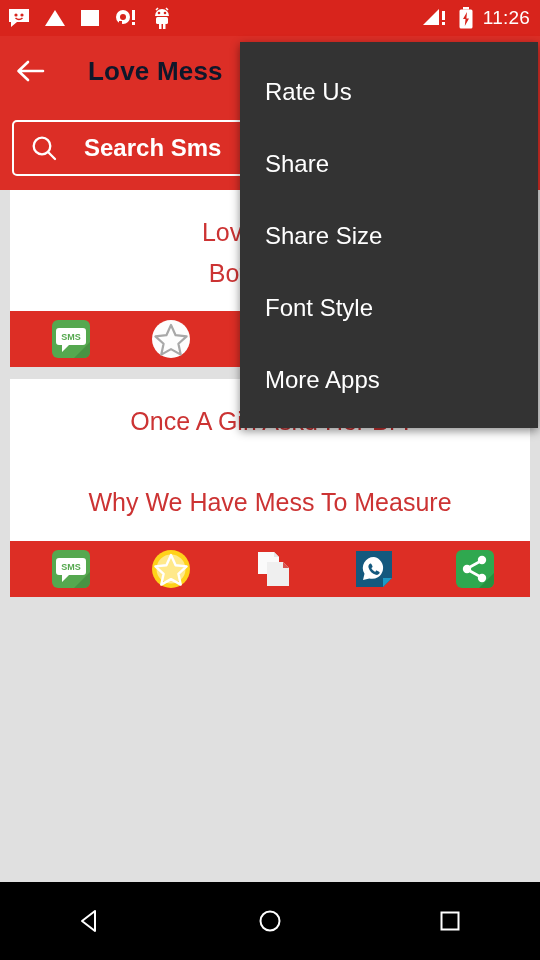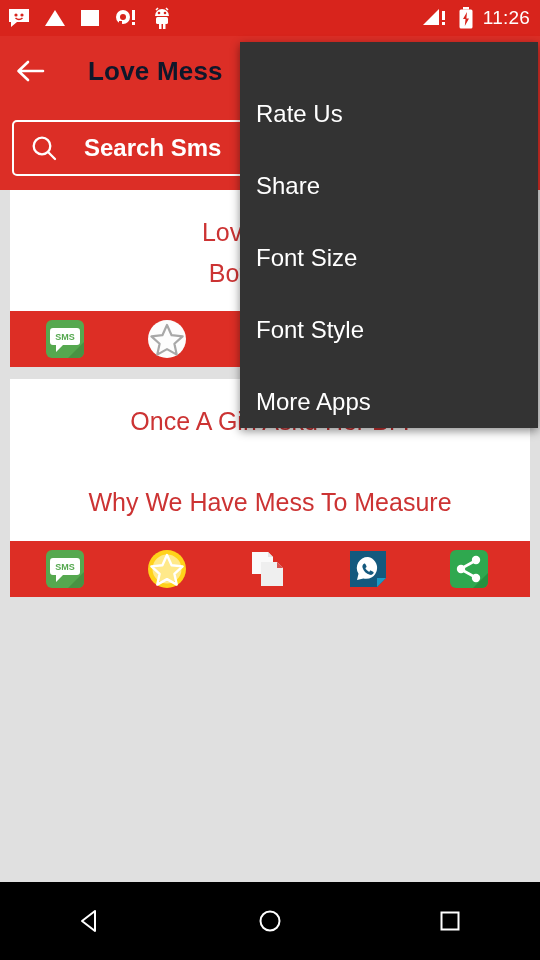--- a/index.html
+++ b/index.html
@@ -60,34 +60,34 @@
     padding:22px 14px 18px 14px; text-align:center;
     color:#cc3333; font-size:25px; line-height:1.62;
   }
   .card-text .ln{ display:block; white-space:nowrap; overflow:hidden; }
   .card-actions{
     background:#dd2e25; height:56px;
     display:flex; align-items:center; justify-content:space-around;
     padding:0 8px;
   }
   .act{
-    width:48px; height:48px; display:flex; align-items:center; justify-content:flex-start;
+    width:48px; height:48px; display:flex; align-items:center; justify-content:flex-end;
     cursor:pointer;
   }
 
   
   #menu{
     position:absolute; left:240px; top:42px; width:298px;
     background:#333333; z-index:20;
     box-shadow:0 3px 9px rgba(0,0,0,.45);
     padding:14px 0 12px 0;
   }
   .menu-item{
-    height:72px; display:flex; align-items:flex-end;
-    padding-left:16px; color:#fff; font-size:24px; cursor:pointer;
+    height:72px; display:flex; align-items:center;
+    padding-left:25px; color:#fff; font-size:24px; cursor:pointer;
   }
 
   
   #nav-bar{
     position:absolute; left:0; bottom:0; width:540px; height:78px;
     background:#000; display:flex; align-items:center; justify-content:space-around;
     z-index:6;
   }
   .nav-btn{
     width:90px; height:78px; display:flex; align-items:center; justify-content:center;
@@ -268,21 +268,21 @@
 </div>
 
 <div id="menu">
   <div class="menu-item">
       <span>Rate Us</span>
     </div>
   <div class="menu-item">
       <span>Share</span>
     </div>
   <div class="menu-item">
-      <span>Font Size</span>
+      <span>Share Size</span>
     </div>
   <div class="menu-item">
       <span>Font Style</span>
     </div>
   <div class="menu-item">
       <span>More Apps</span>
     </div>
 </div>
 
 <div id="nav-bar">

